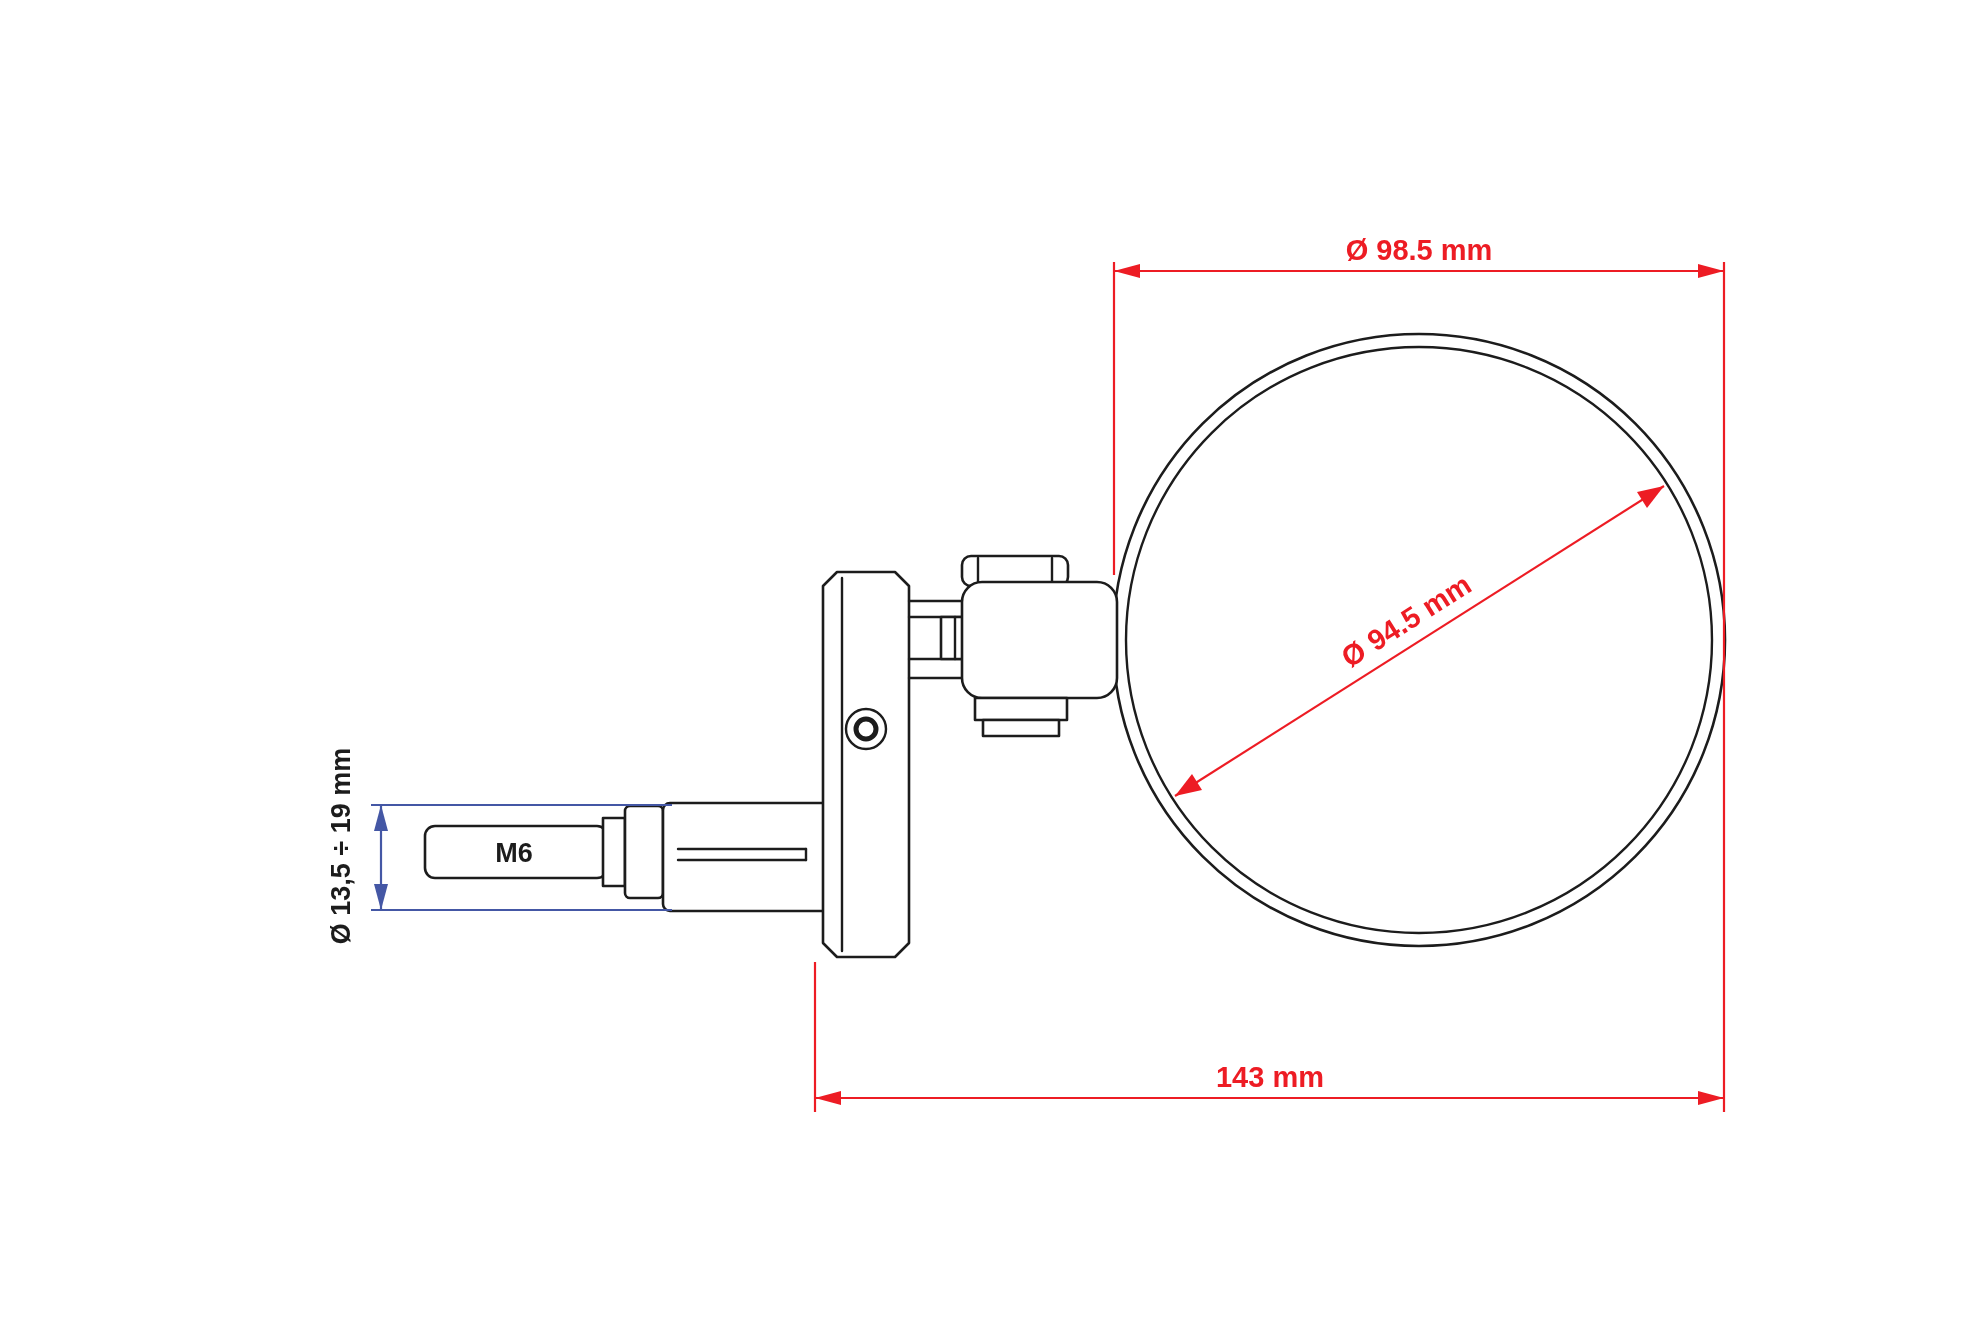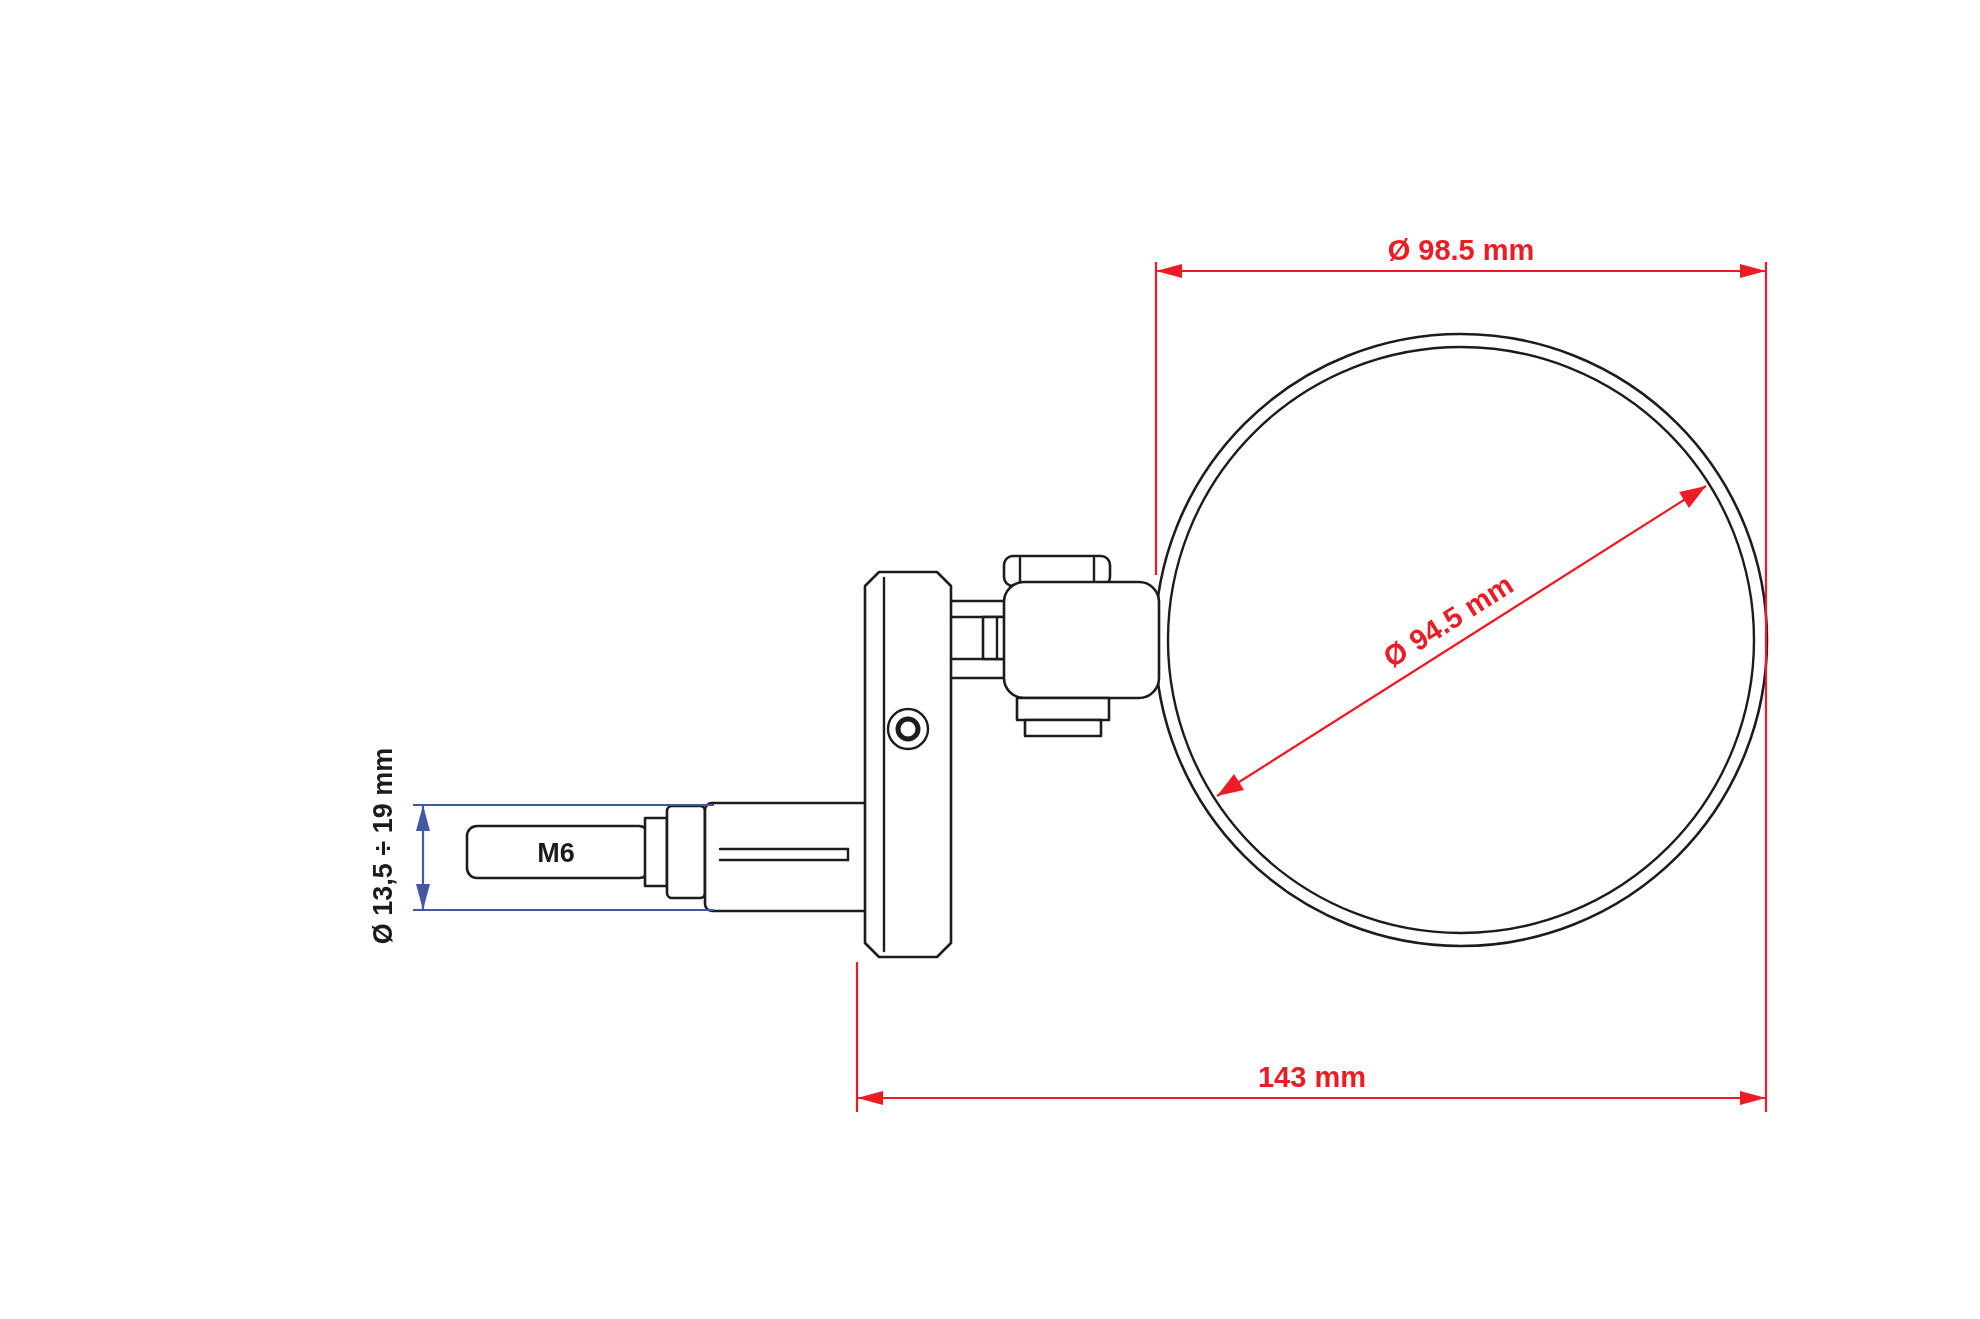--- a/index.html
+++ b/index.html
@@ -8,21 +8,20 @@
     --ink:#1c1c1c;
     --bg:#ffffff;
   }
   html,body{margin:0;padding:0;background:var(--bg);}
   .canvas{
     position:relative;
     width:1840px;height:1319px;
     background:var(--bg);
     overflow:hidden;
     font-family:"Liberation Sans", sans-serif;
-    padding-left:42px;
   }
   svg{display:block;}
   .part{fill:#ffffff;stroke:var(--ink);stroke-width:2.6;stroke-linejoin:round;}
   .line{fill:none;stroke:var(--ink);stroke-width:2.4;stroke-linecap:round;}
   .thick{fill:none;stroke:var(--ink);stroke-width:5;}
   .dim-red{fill:none;stroke:var(--red);stroke-width:2.2;}
   .arrow-red{fill:var(--red);stroke:none;}
   .dim-blue{fill:none;stroke:var(--blue);stroke-width:2.2;}
   .arrow-blue{fill:var(--blue);stroke:none;}
   .lbl{font-family:"Liberation Sans", sans-serif;font-weight:bold;font-size:29px;}

